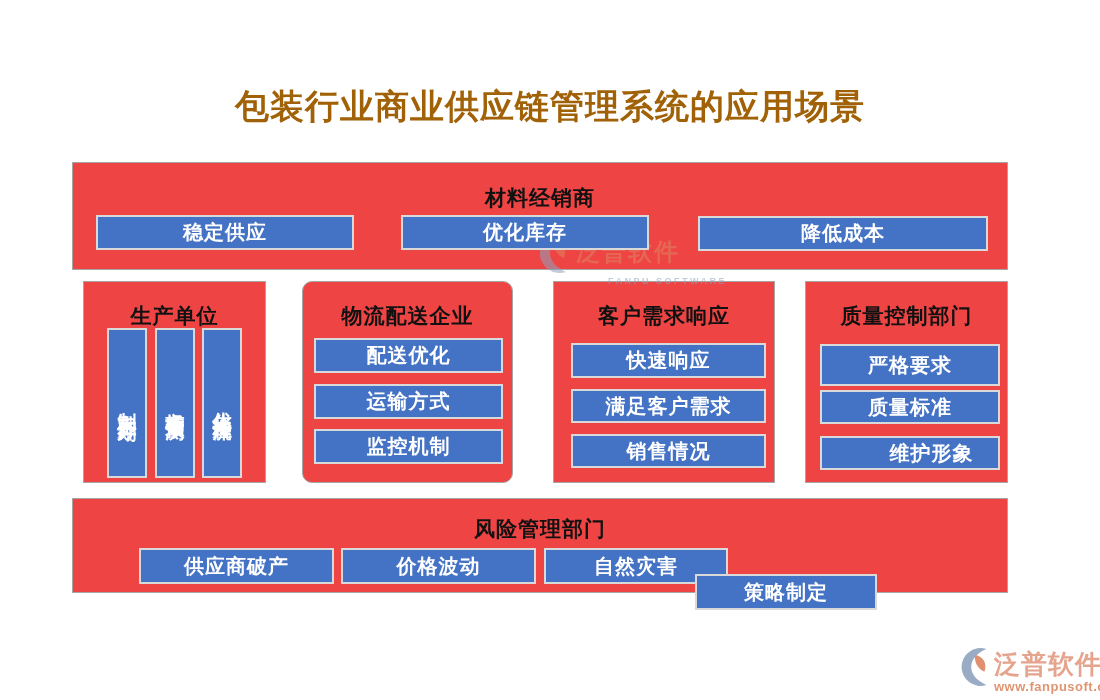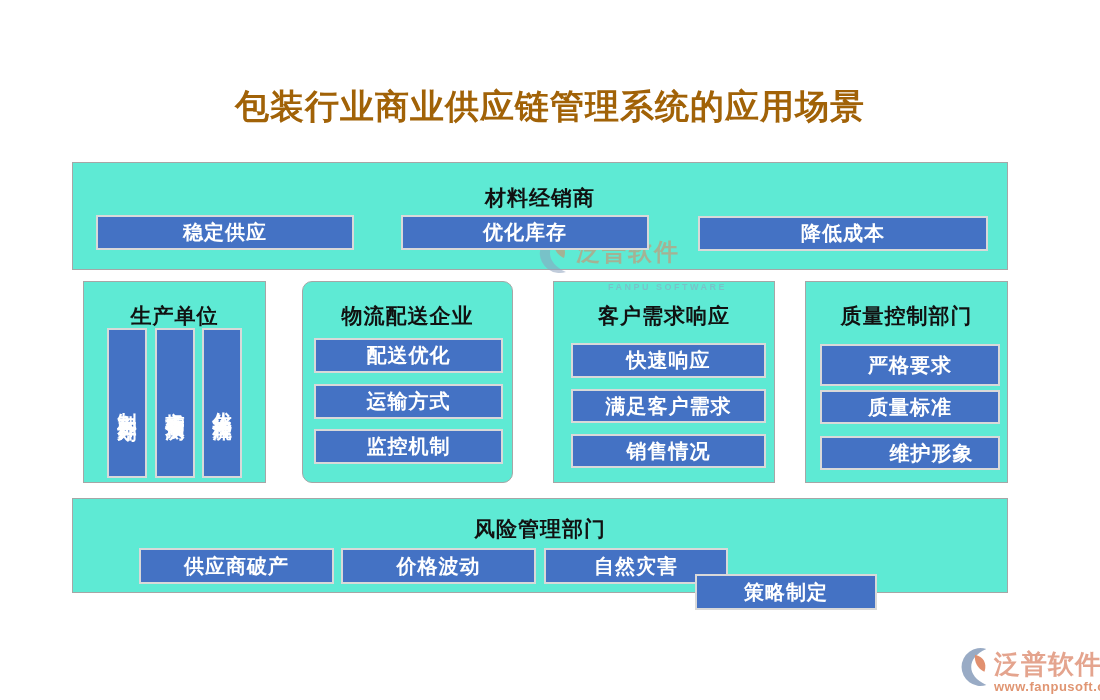--- a/index.html
+++ b/index.html
@@ -7,21 +7,21 @@
   #canvas {
     position:relative; width:1100px; height:700px; background:#ffffff;
     overflow:hidden; margin:0 auto;
   }
   .page-title {
     position:absolute; top:84px; left:0; width:100%;
     text-align:center; font-size:34px; font-weight:bold; color:#a16207;
     letter-spacing:1px; margin:0;
   }
   .box {
-    position:absolute; background:#5eead4;
+    position:absolute; background:#ef4444;
     border:1.5px solid #a6a6a6; box-sizing:border-box;
   }
   #top-box    { left:72px;  top:162px; width:936px; height:108px; }
   #mid-1      { left:75px;  top:281px; width:183px; height:202px;margin-left:8px; }
   #mid-2      { left:302px; top:281px; width:211px; height:202px;border-radius:10px; }
   #mid-3      { left:553px; top:281px; width:222px; height:202px; }
   #mid-4      { left:805px; top:281px; width:203px; height:202px; }
   #bottom-box { left:72px;  top:498px; width:936px; height:95px;  }
   .box-title {
     text-align:center; font-weight:bold; font-size:21px; color:#111111;
@@ -69,21 +69,21 @@
   
   .wm { position:absolute; display:flex; align-items:flex-start; }
   #wm-center { left:536px; top:231px; z-index:4; opacity:0.55; }
   #wm-center .wm-text { margin-left:4px; }
   #wm-center .wm-brand {
     display:block; font-size:24px; font-weight:bold; color:#de8560;
     letter-spacing:2px; line-height:26px; margin-top:8px;
   }
   #wm-center .wm-sub {
     display:block; font-size:9px; font-weight:bold; color:#8fa3bf;
-    letter-spacing:2.5px; margin-top:17px;padding-left:32px;
+    letter-spacing:2.5px; margin-top:11px;padding-left:32px;
   }
   #wm-footer { left:958px; top:646px; z-index:6; opacity:0.9; }
   #wm-footer .wm-text { margin-left:2px; }
   #wm-footer .wm-brand {
     display:block; font-size:26px; font-weight:bold; color:#e29b82;
     letter-spacing:1px; line-height:28px; margin-top:4px;
   }
   #wm-footer .wm-url {
     display:block; font-size:13px; font-weight:bold; color:#dd8a63;
     letter-spacing:0.5px; margin-top:1px;

